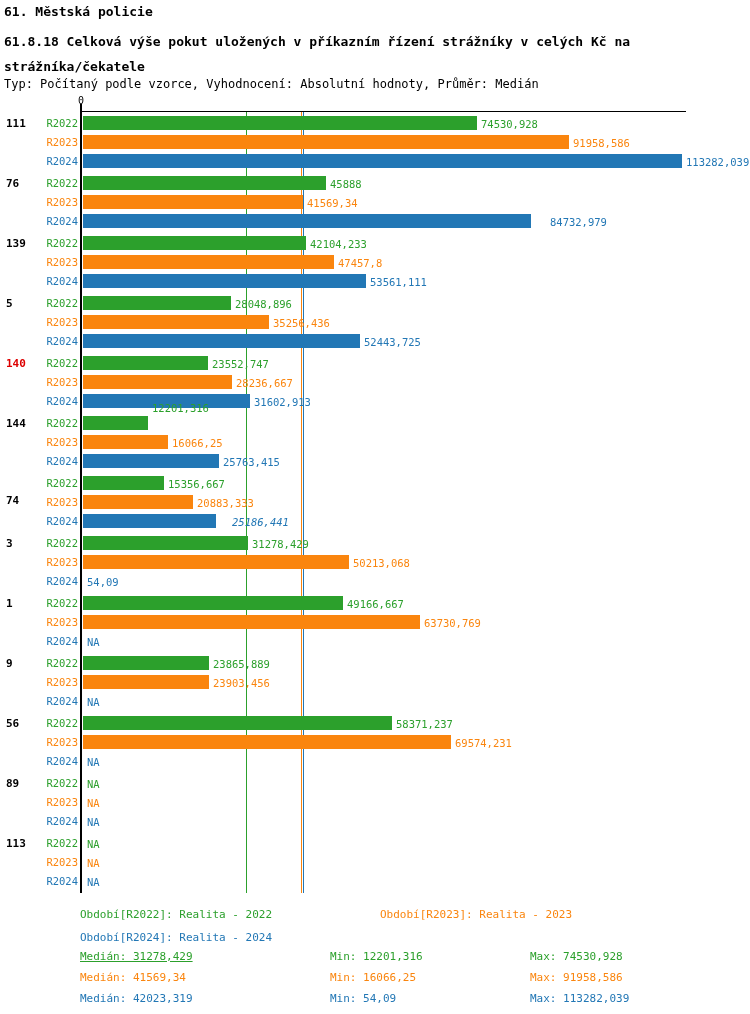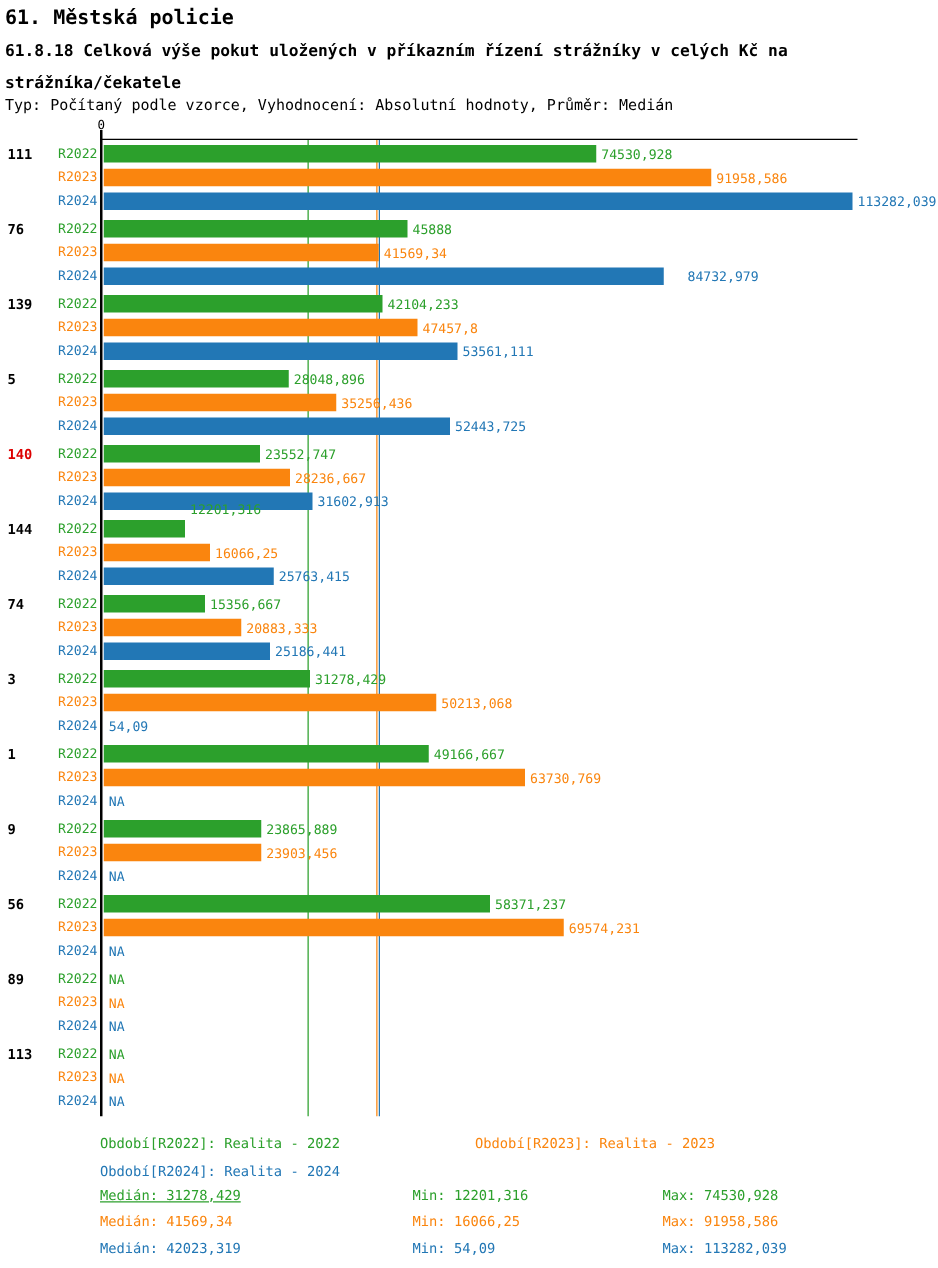--- a/index.html
+++ b/index.html
@@ -1,19 +1,19 @@
 <!DOCTYPE html>
 <html><head>
 <meta charset="utf-8">
 <style>
   html,body{margin:0;padding:0;background:#ffffff;}
   body{width:750px;height:1014px;position:relative;overflow:hidden;
        font-family:"DejaVu Sans Mono","Liberation Mono",monospace;color:#000;}
   .abs{position:absolute;white-space:pre;}
-  #title{left:4px;top:4px;font-size:16px;font-weight:bold;}
+  #title{left:4px;top:4px;font-size:13px;font-weight:bold;}
   #subtitle{left:4px;top:29px;font-size:13px;font-weight:bold;line-height:25px;white-space:pre-line;width:700px;}
   #typeline{left:4px;top:77px;font-size:12px;}
   #plot{left:0;top:0;width:750px;height:900px;position:absolute;}
   .bar{position:absolute;height:14px;}
   .vline{position:absolute;width:1px;top:112px;height:781px;}
   .axis-h{position:absolute;left:80px;top:111px;width:606px;height:1px;background:#000;}
   .axis-v{position:absolute;left:80px;top:104px;width:2px;height:789px;background:#000;}
   .zero{position:absolute;left:75px;top:95px;width:12px;text-align:center;font-size:10px;}
   .glabel{position:absolute;left:6px;font-size:11px;font-weight:bold;}
   .slabel{position:absolute;left:38px;width:40px;text-align:right;font-size:10.5px;}
@@ -88,30 +88,30 @@
     <div class="glabel" style="top: 417px; color: rgb(0, 0, 0);">144</div>
     <div class="slabel" style="top: 417px; color: rgb(44, 160, 44);">R2022</div>
     <div class="bar" style="left: 83px; top: 416px; width: 65px; background: rgb(44, 160, 44);"></div>
     <div class="vlabel" style="left: 152px; top: 402px; color: rgb(44, 160, 44);">12201,316</div>
     <div class="slabel" style="top: 436px; color: rgb(250, 133, 14);">R2023</div>
     <div class="bar" style="left: 83px; top: 435px; width: 85px; background: rgb(250, 133, 14);"></div>
     <div class="vlabel" style="left: 172px; top: 437px; color: rgb(250, 133, 14);">16066,25</div>
     <div class="slabel" style="top: 455px; color: rgb(34, 119, 181);">R2024</div>
     <div class="bar" style="left: 83px; top: 454px; width: 136px; background: rgb(34, 119, 181);"></div>
     <div class="vlabel" style="left: 223px; top: 456px; color: rgb(34, 119, 181);">25763,415</div>
-    <div class="glabel" style="top: 477px; color: rgb(0, 0, 0);">74</div>
+    <div class="glabel" style="top: 494px; color: rgb(0, 0, 0);">74</div>
     <div class="slabel" style="top: 477px; color: rgb(44, 160, 44);">R2022</div>
     <div class="bar" style="left: 83px; top: 476px; width: 81px; background: rgb(44, 160, 44);"></div>
     <div class="vlabel" style="left: 168px; top: 478px; color: rgb(44, 160, 44);">15356,667</div>
     <div class="slabel" style="top: 496px; color: rgb(250, 133, 14);">R2023</div>
     <div class="bar" style="left: 83px; top: 495px; width: 110px; background: rgb(250, 133, 14);"></div>
     <div class="vlabel" style="left: 197px; top: 497px; color: rgb(250, 133, 14);">20883,333</div>
     <div class="slabel" style="top: 515px; color: rgb(34, 119, 181);">R2024</div>
     <div class="bar" style="left: 83px; top: 514px; width: 133px; background: rgb(34, 119, 181);"></div>
-    <div class="vlabel" style="left: 220px; top: 516px; color: rgb(34, 119, 181);">25186,441</div>
+    <div class="vlabel" style="left: 232px; top: 516px; color: rgb(34, 119, 181); font-style: italic;">25186,441</div>
     <div class="glabel" style="top: 537px; color: rgb(0, 0, 0);">3</div>
     <div class="slabel" style="top: 537px; color: rgb(44, 160, 44);">R2022</div>
     <div class="bar" style="left: 83px; top: 536px; width: 165px; background: rgb(44, 160, 44);"></div>
     <div class="vlabel" style="left: 252px; top: 538px; color: rgb(44, 160, 44);">31278,429</div>
     <div class="slabel" style="top: 556px; color: rgb(250, 133, 14);">R2023</div>
     <div class="bar" style="left: 83px; top: 555px; width: 266px; background: rgb(250, 133, 14);"></div>
     <div class="vlabel" style="left: 353px; top: 557px; color: rgb(250, 133, 14);">50213,068</div>
     <div class="slabel" style="top: 575px; color: rgb(34, 119, 181);">R2024</div>
     <div class="vlabel" style="left: 87px; top: 576px; color: rgb(34, 119, 181);">54,09</div>
     <div class="glabel" style="top: 597px; color: rgb(0, 0, 0);">1</div>

